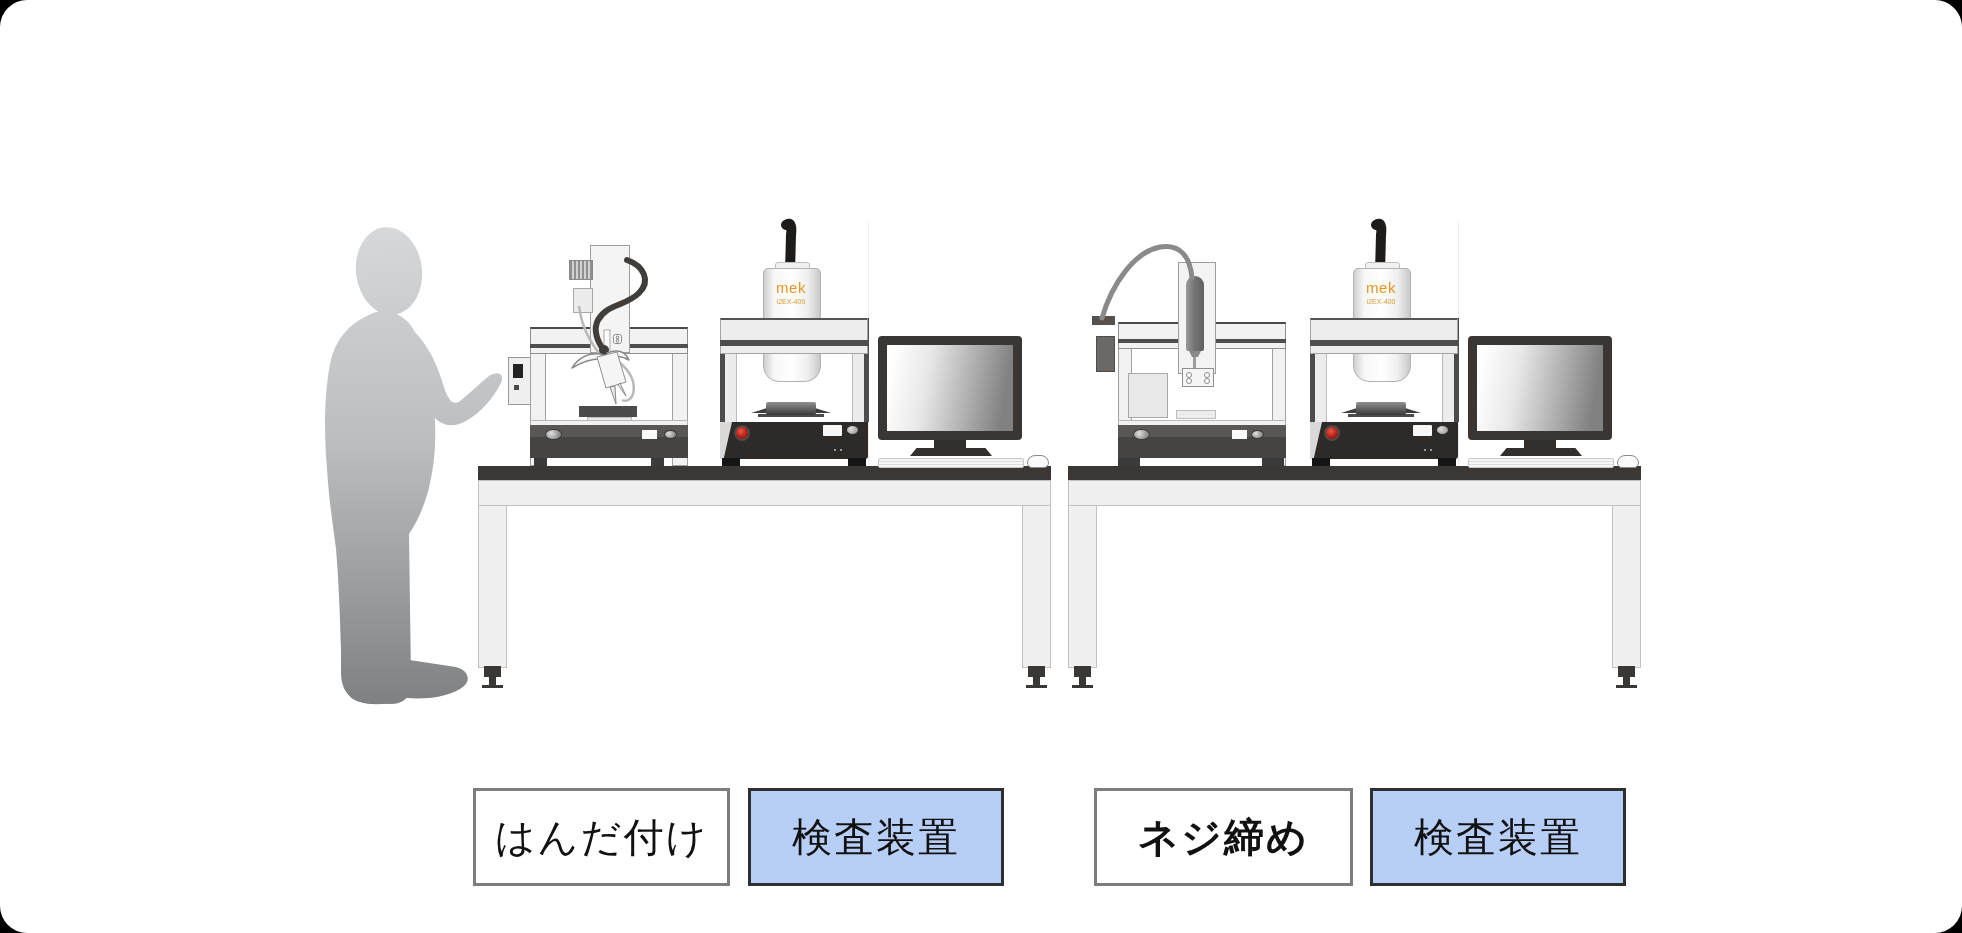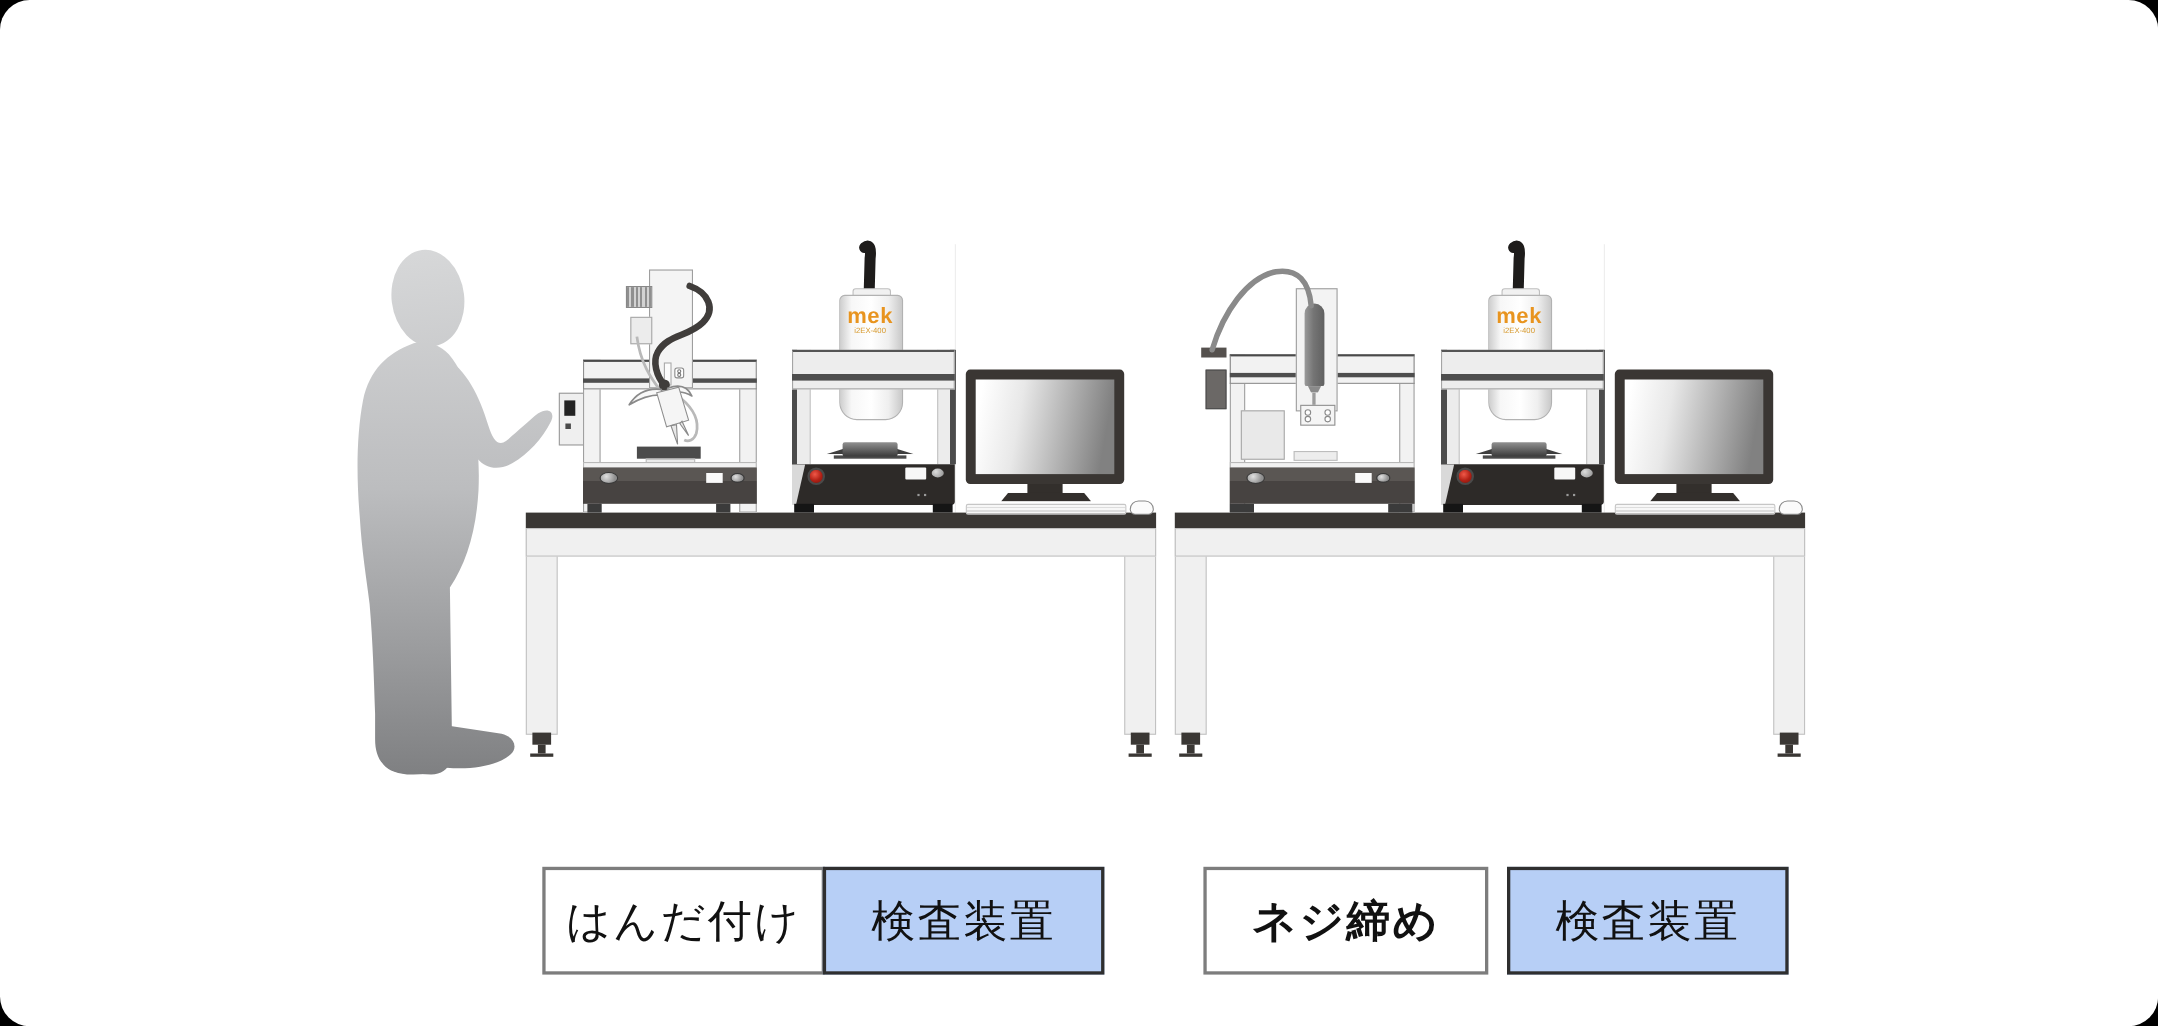--- a/index.html
+++ b/index.html
@@ -12,21 +12,21 @@
   .table .leg{position:absolute;top:14px;width:27px;height:186px;background:#f0f0f0;border:1px solid #c2c2c2;}
   .table .legL{left:0;} .table .legR{left:544px;}
   .table .apron{position:absolute;left:0;top:14px;width:571px;height:24px;background:#f0f0f0;border:1px solid #c2c2c2;}
   .table .fblock{position:absolute;top:200px;width:17px;height:11px;background:#3a3734;}
   .table .fstem{position:absolute;top:211px;width:7px;height:8px;background:#3a3734;}
   .table .fdisc{position:absolute;top:219px;width:21px;height:3px;background:#3a3734;}
   
   .aoi{position:absolute;top:218px;width:152px;height:248px;}
   .aoi .cap{position:absolute;left:57px;top:44px;width:33px;height:13px;background:#f1f1f1;border:1px solid #bfbfbf;border-radius:3px;}
   .aoi .cyl{position:absolute;left:45px;top:50px;width:56px;height:112px;background:linear-gradient(90deg,#cfcfcf,#f7f7f7 18%,#ffffff 50%,#efefef 78%,#c9c9c9);border:1px solid #b2b2b2;border-radius:5px 5px 16px 16px;}
-  .aoi .logo{position:absolute;left:45px;top:62px;width:56px;text-align:center;font-weight:bold;font-size:20px;line-height:16px;color:#e8941f;letter-spacing:.5px;}
+  .aoi .logo{position:absolute;left:45px;top:62px;width:56px;text-align:center;font-weight:normal;font-size:15px;line-height:16px;color:#e8941f;letter-spacing:.5px;}
   .aoi .model{position:absolute;left:45px;top:80px;width:56px;text-align:center;font-size:7px;line-height:8px;color:#d79a2e;}
   .aoi .colL{position:absolute;left:2px;top:100px;width:16px;height:104px;background:linear-gradient(90deg,#4c4c4c 0 5px,#ececec 5px);border-right:1px solid #bbb;}
   .aoi .colR{position:absolute;left:134px;top:100px;width:16px;height:104px;background:linear-gradient(270deg,#4c4c4c 0 5px,#ececec 5px);border-left:1px solid #bbb;}
   .aoi .xbar{position:absolute;left:2px;top:100px;width:146px;height:33px;background:#ededed;border:1px solid #a5a5a5;border-top:2px solid #555;}
   .aoi .rail{position:absolute;left:2px;top:122px;width:148px;height:6px;background:#4e4e4e;}
   .aoi .wingL{position:absolute;left:33px;top:190px;width:16px;height:5px;background:#3e3e3e;clip-path:polygon(0 100%,100% 0,100% 100%);}
   .aoi .wingR{position:absolute;left:97px;top:190px;width:16px;height:5px;background:#3e3e3e;clip-path:polygon(0 0,100% 100%,0 100%);}
   .aoi .underbar{position:absolute;left:40px;top:196px;width:66px;height:3px;background:#4a4a4a;}
   .aoi .block{position:absolute;left:48px;top:184px;width:50px;height:13px;background:linear-gradient(#919191,#3a3a3a);border-radius:2px;}
   .aoi .base{position:absolute;left:2px;top:204px;width:148px;height:37px;background:#2d2a28;border-radius:0 0 3px 3px;}
@@ -247,18 +247,18 @@
 
   <div class="monitor" style="left:1468px;">
     <div class="bezel"></div>
     <div class="screen"></div>
     <div class="neck"></div>
     <div class="mbase"></div>
     <div class="tray"></div>
     <div class="mouse"></div>
   </div>
 
-  <div class="lbl plain" style="left:493px;width:257px;">はんだ付け</div>
+  <div class="lbl plain" style="left:473px;width:257px;">はんだ付け</div>
   <div class="lbl hl" style="left:748px;width:256px;">検査装置</div>
   <div class="lbl plain" style="left:1094px;width:259px;font-weight:bold;">ネジ締め</div>
   <div class="lbl hl" style="left:1370px;width:256px;">検査装置</div>
 
 </div>
 
 </body></html>

